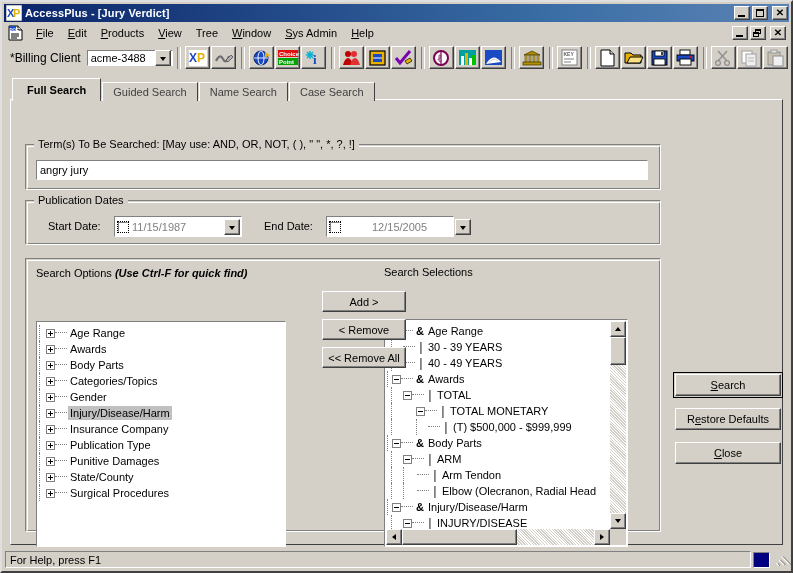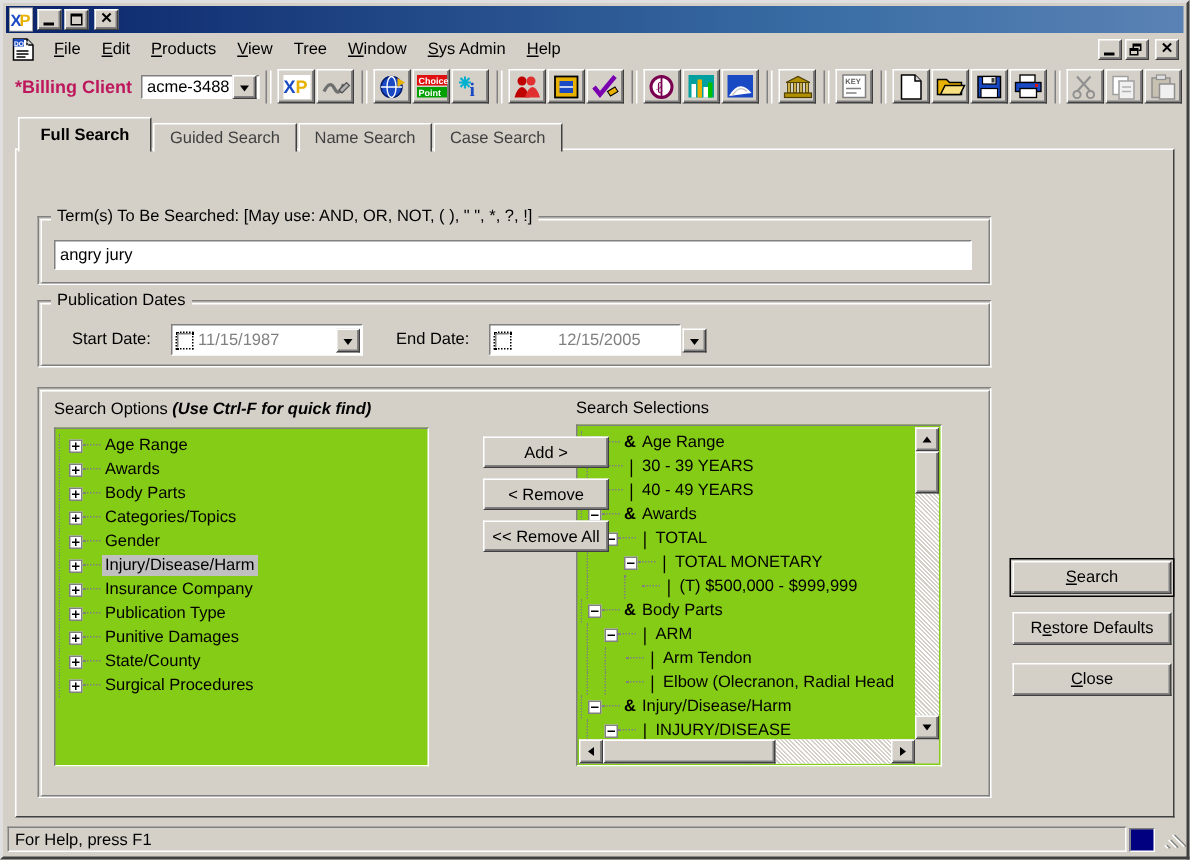--- a/index.html
+++ b/index.html
@@ -132,22 +132,22 @@
   
   #toolbar {
     position: absolute;
     left: 2px; top: 41px;
     width: 785px; height: 29px;
     background: #d4d0c8;
     display: flex; align-items: center;
     box-sizing: border-box;
   }
   #billing-label {
-    color: #be185d;
-    font-weight: bold;
+    color: #000000;
+    font-weight: normal;
     font-size: 12px;
     margin-left: 6px;
     white-space: nowrap;
   }
   #billing-combo {
     margin-left: 6px;
     width: 108px; height: 16px;
     background: #ffffff;
     display: flex; align-items: center;
     position: relative;
@@ -343,24 +343,25 @@
     position: absolute;
     font-size: 11px;
     z-index: 1;
     white-space: nowrap;
   }
   .panel-label b { font-weight: bold; font-style: italic; }
 
   
   .treepane {
     position: absolute;
-    background: #84cc16;
+    background: #ffffff;
     overflow: hidden;
     z-index: 1;
     box-sizing: border-box;
+    margin-top: 36px;
   }
   #options-tree { left: 10px; top: 26px; width: 250px; height: 226px; }
   #selections-tree { left: 358px; top: 24px; width: 244px; height: 228px; }
 
   .tree-inner {
     position: absolute;
     left: 2px; top: 3px; right: 0; bottom: 0;
     overflow: hidden;
   }
   .trow {
@@ -553,20 +554,21 @@
 
   <div id="title-bar">
     <div class="tb-icon">
       <svg width="16" height="16" viewBox="0 0 16 16">
         <rect x="0" y="0" width="16" height="16" fill="#ffffff"></rect>
         <text x="1" y="12" font-family="Liberation Sans, sans-serif" font-size="11" font-weight="bold" fill="#1a49c4">X</text>
         <text x="7" y="12" font-family="Liberation Sans, sans-serif" font-size="11" font-weight="bold" fill="#e8b100">P</text>
         <rect x="0" y="0" width="16" height="16" fill="none" stroke="#888" stroke-width="1"></rect>
       </svg>
     </div>
+    <div class="tb-text">AccessPlus - [Jury Verdict]</div>
     <div class="tb-buttons">
       <div class="tb-btn glyph-min"></div>
       <div class="tb-btn glyph-max"></div>
       <div class="tb-btn close-gap glyph-close">✕</div>
     </div>
   </div>
 
   <div id="menu-bar">
     <div class="mdi-sysicon">
       <svg width="18" height="16" viewBox="0 0 18 16">

